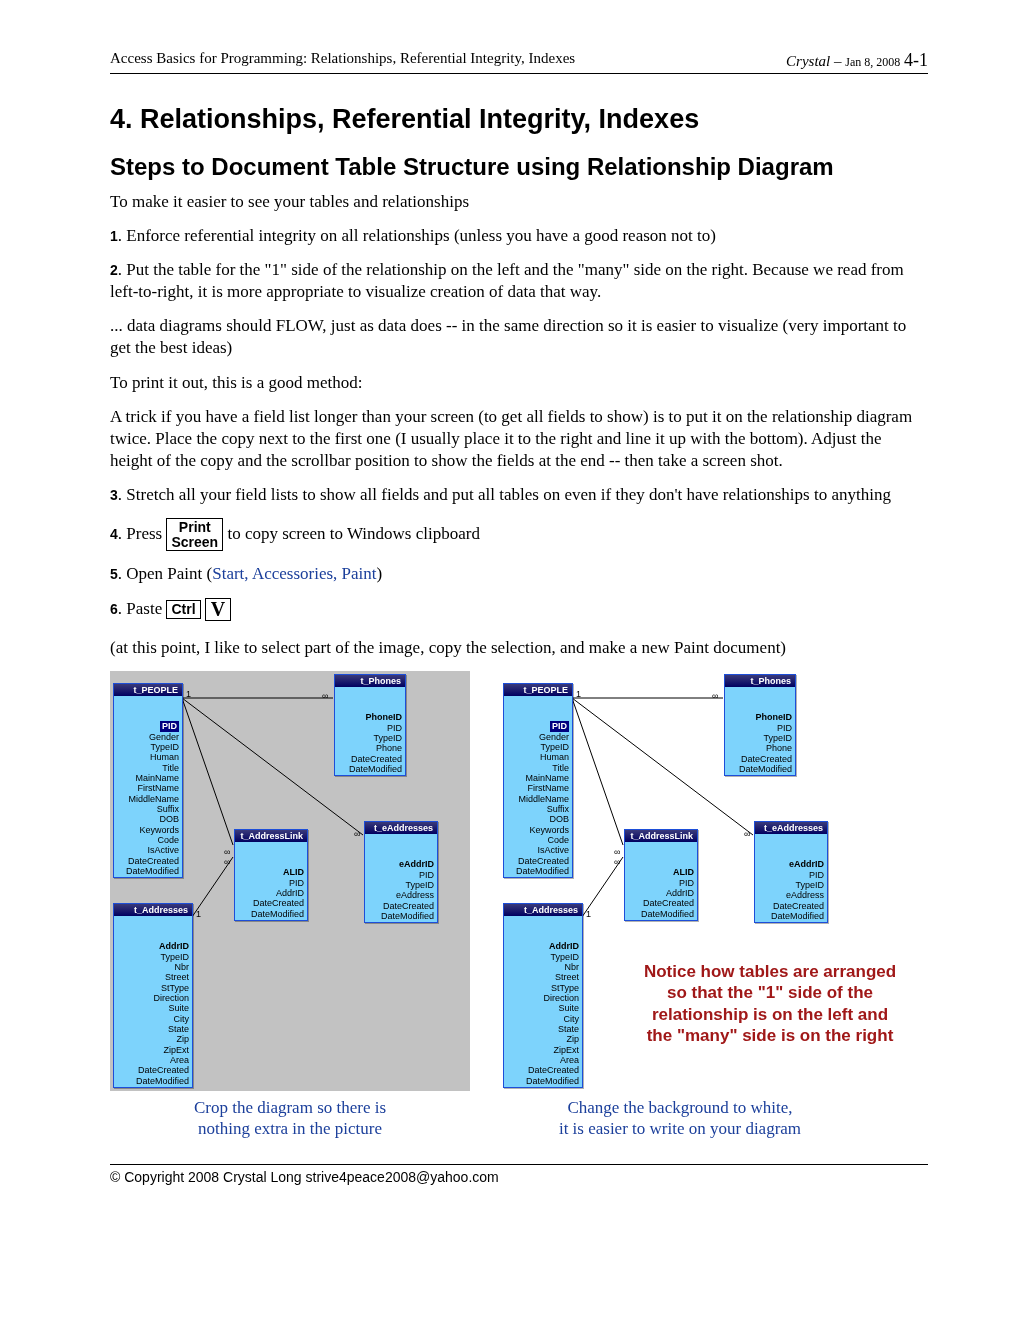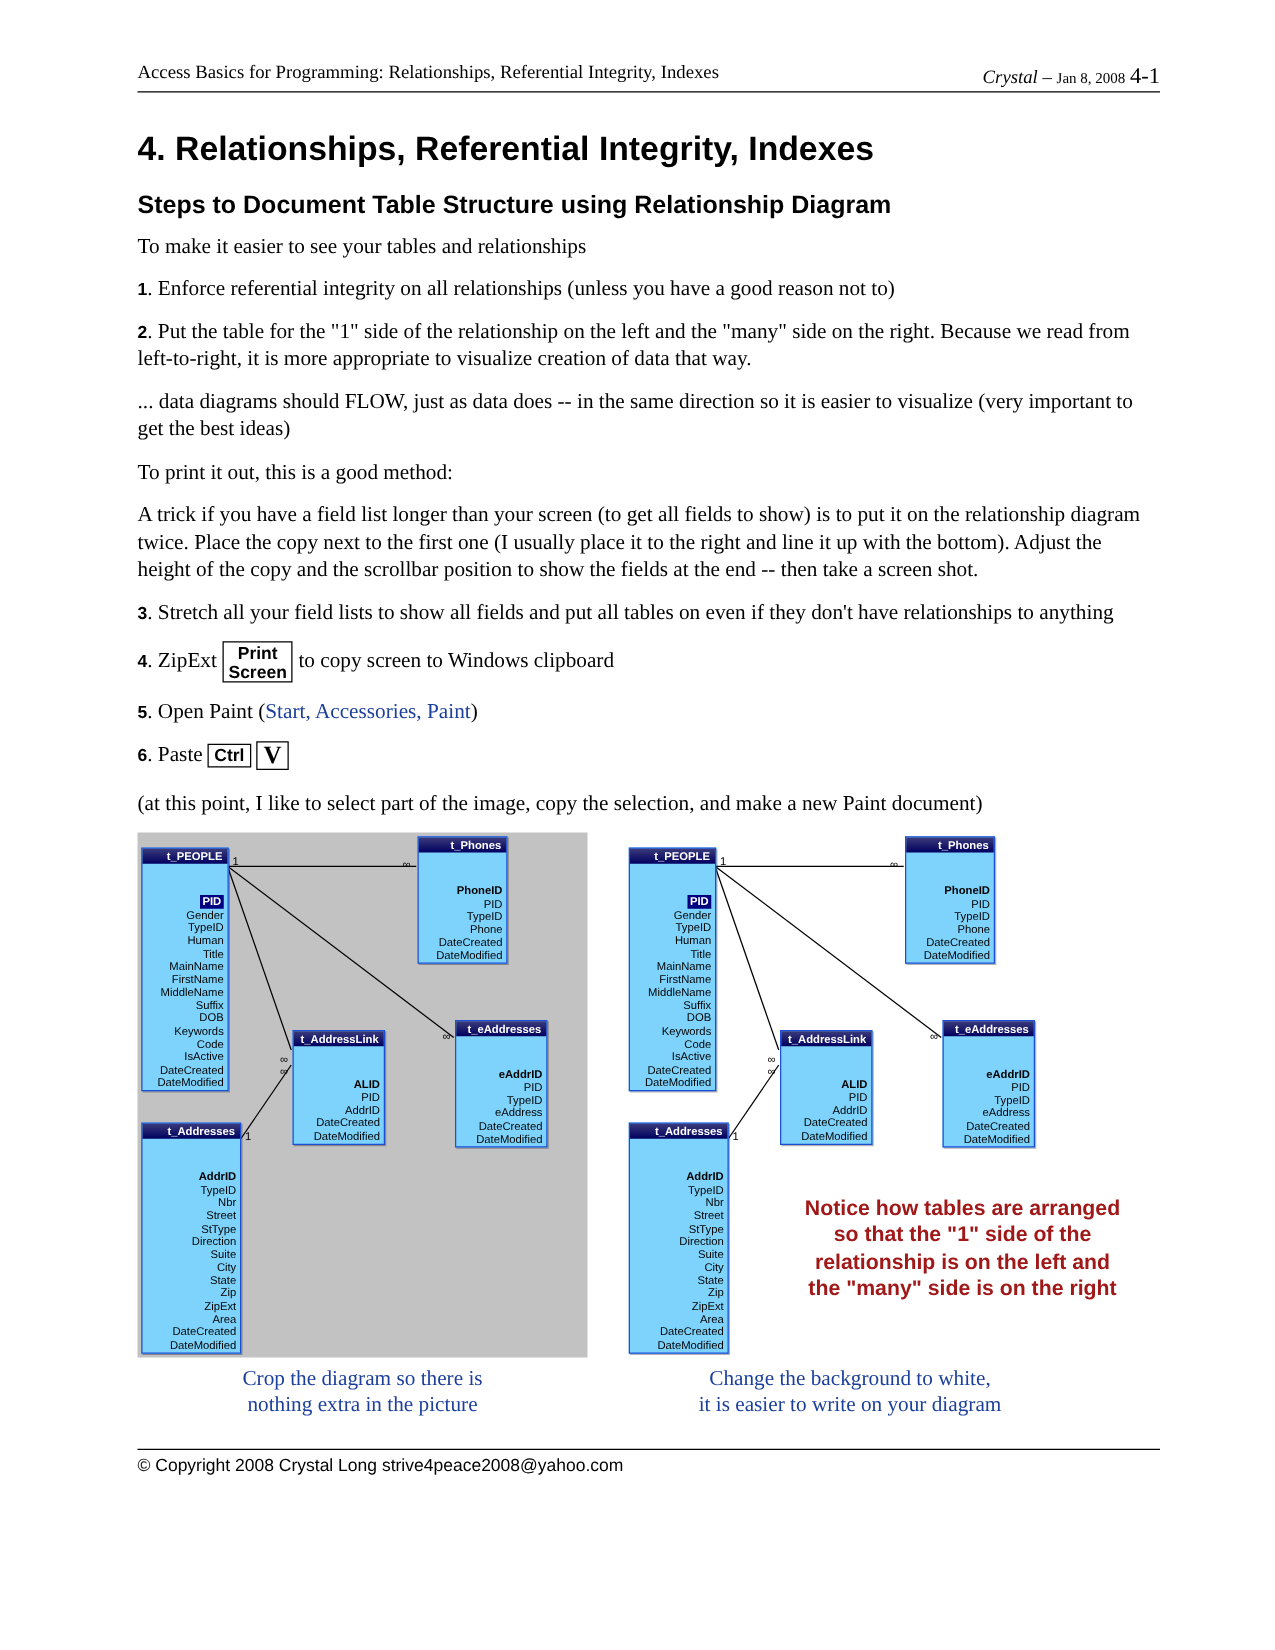--- a/index.html
+++ b/index.html
@@ -28,21 +28,21 @@
   .hdr-right i { font-style: italic; }
   .hdr-right .pg { font-size: 18px; }
   h1 {
     font-family: Arial, Helvetica, sans-serif;
     font-size: 27px;
     font-weight: bold;
     margin: 0 0 18px 0;
   }
   h2 {
     font-family: Arial, Helvetica, sans-serif;
-    font-size: 20px;
+    font-size: 24px;
     font-weight: bold;
     margin: 0 0 10px 0;
   }
   p { font-size: 17px; line-height: 1.3; margin: 8px 0 12px 0; }
   .num { font-family: Arial, Helvetica, sans-serif; font-weight: bold; font-size: 14px; }
   .link { color: #1b3f9b; }
   .key {
     display: inline-block;
     border: 1px solid #000;
     font-family: Arial, Helvetica, sans-serif;
@@ -137,21 +137,21 @@
 <p><span class="num">1</span><span>. Enforce referential integrity on all relationships (unless you have a good reason not to)</span></p>
 
 <p><span class="num">2</span><span>. Put the table for the "1" side of the relationship on the left and the "many" side on the right. Because we read from left-to-right, it is more appropriate to visualize creation of data that way.</span></p>
 
 <p>... data diagrams should FLOW, just as data does -- in the same direction so it is easier to visualize (very important to get the best ideas)</p>
 <p>To print it out, this is a good method:</p>
 <p>A trick if you have a field list longer than your screen (to get all fields to show) is to put it on the relationship diagram twice.  Place the copy next to the first one (I usually place it to the right and line it up with the bottom).  Adjust the height of the copy and the scrollbar position to show the fields at the end -- then take a screen shot.</p>
 
 <p><span class="num">3</span><span>. Stretch all your field lists to show all fields and put all tables on even if they don't have relationships to anything</span></p>
 
-<p><span class="num">4</span><span>. ZipExt </span><span class="key"><span>Print</span><br><span>Screen</span></span><span> to copy screen to Windows clipboard</span></p>
+<p><span class="num">4</span><span>. Press </span><span class="key"><span>Print</span><br><span>Screen</span></span><span> to copy screen to Windows clipboard</span></p>
 
 <p><span class="num">5</span><span>. Open Paint (</span><span class="link">Start, Accessories, Paint</span><span>)</span></p>
 
 <p style="margin-bottom:2px"><span class="num">6</span><span>. Paste </span><span class="key">Ctrl</span> <span class="key key-v">V</span></p>
 <p style="margin-top:16px">(at this point, I like to select part of the image, copy the selection, and make a new Paint document)</p>
 
 <div class="diagrams">
 
   <div>
   <div class="diagram gray" id="diag-left">

